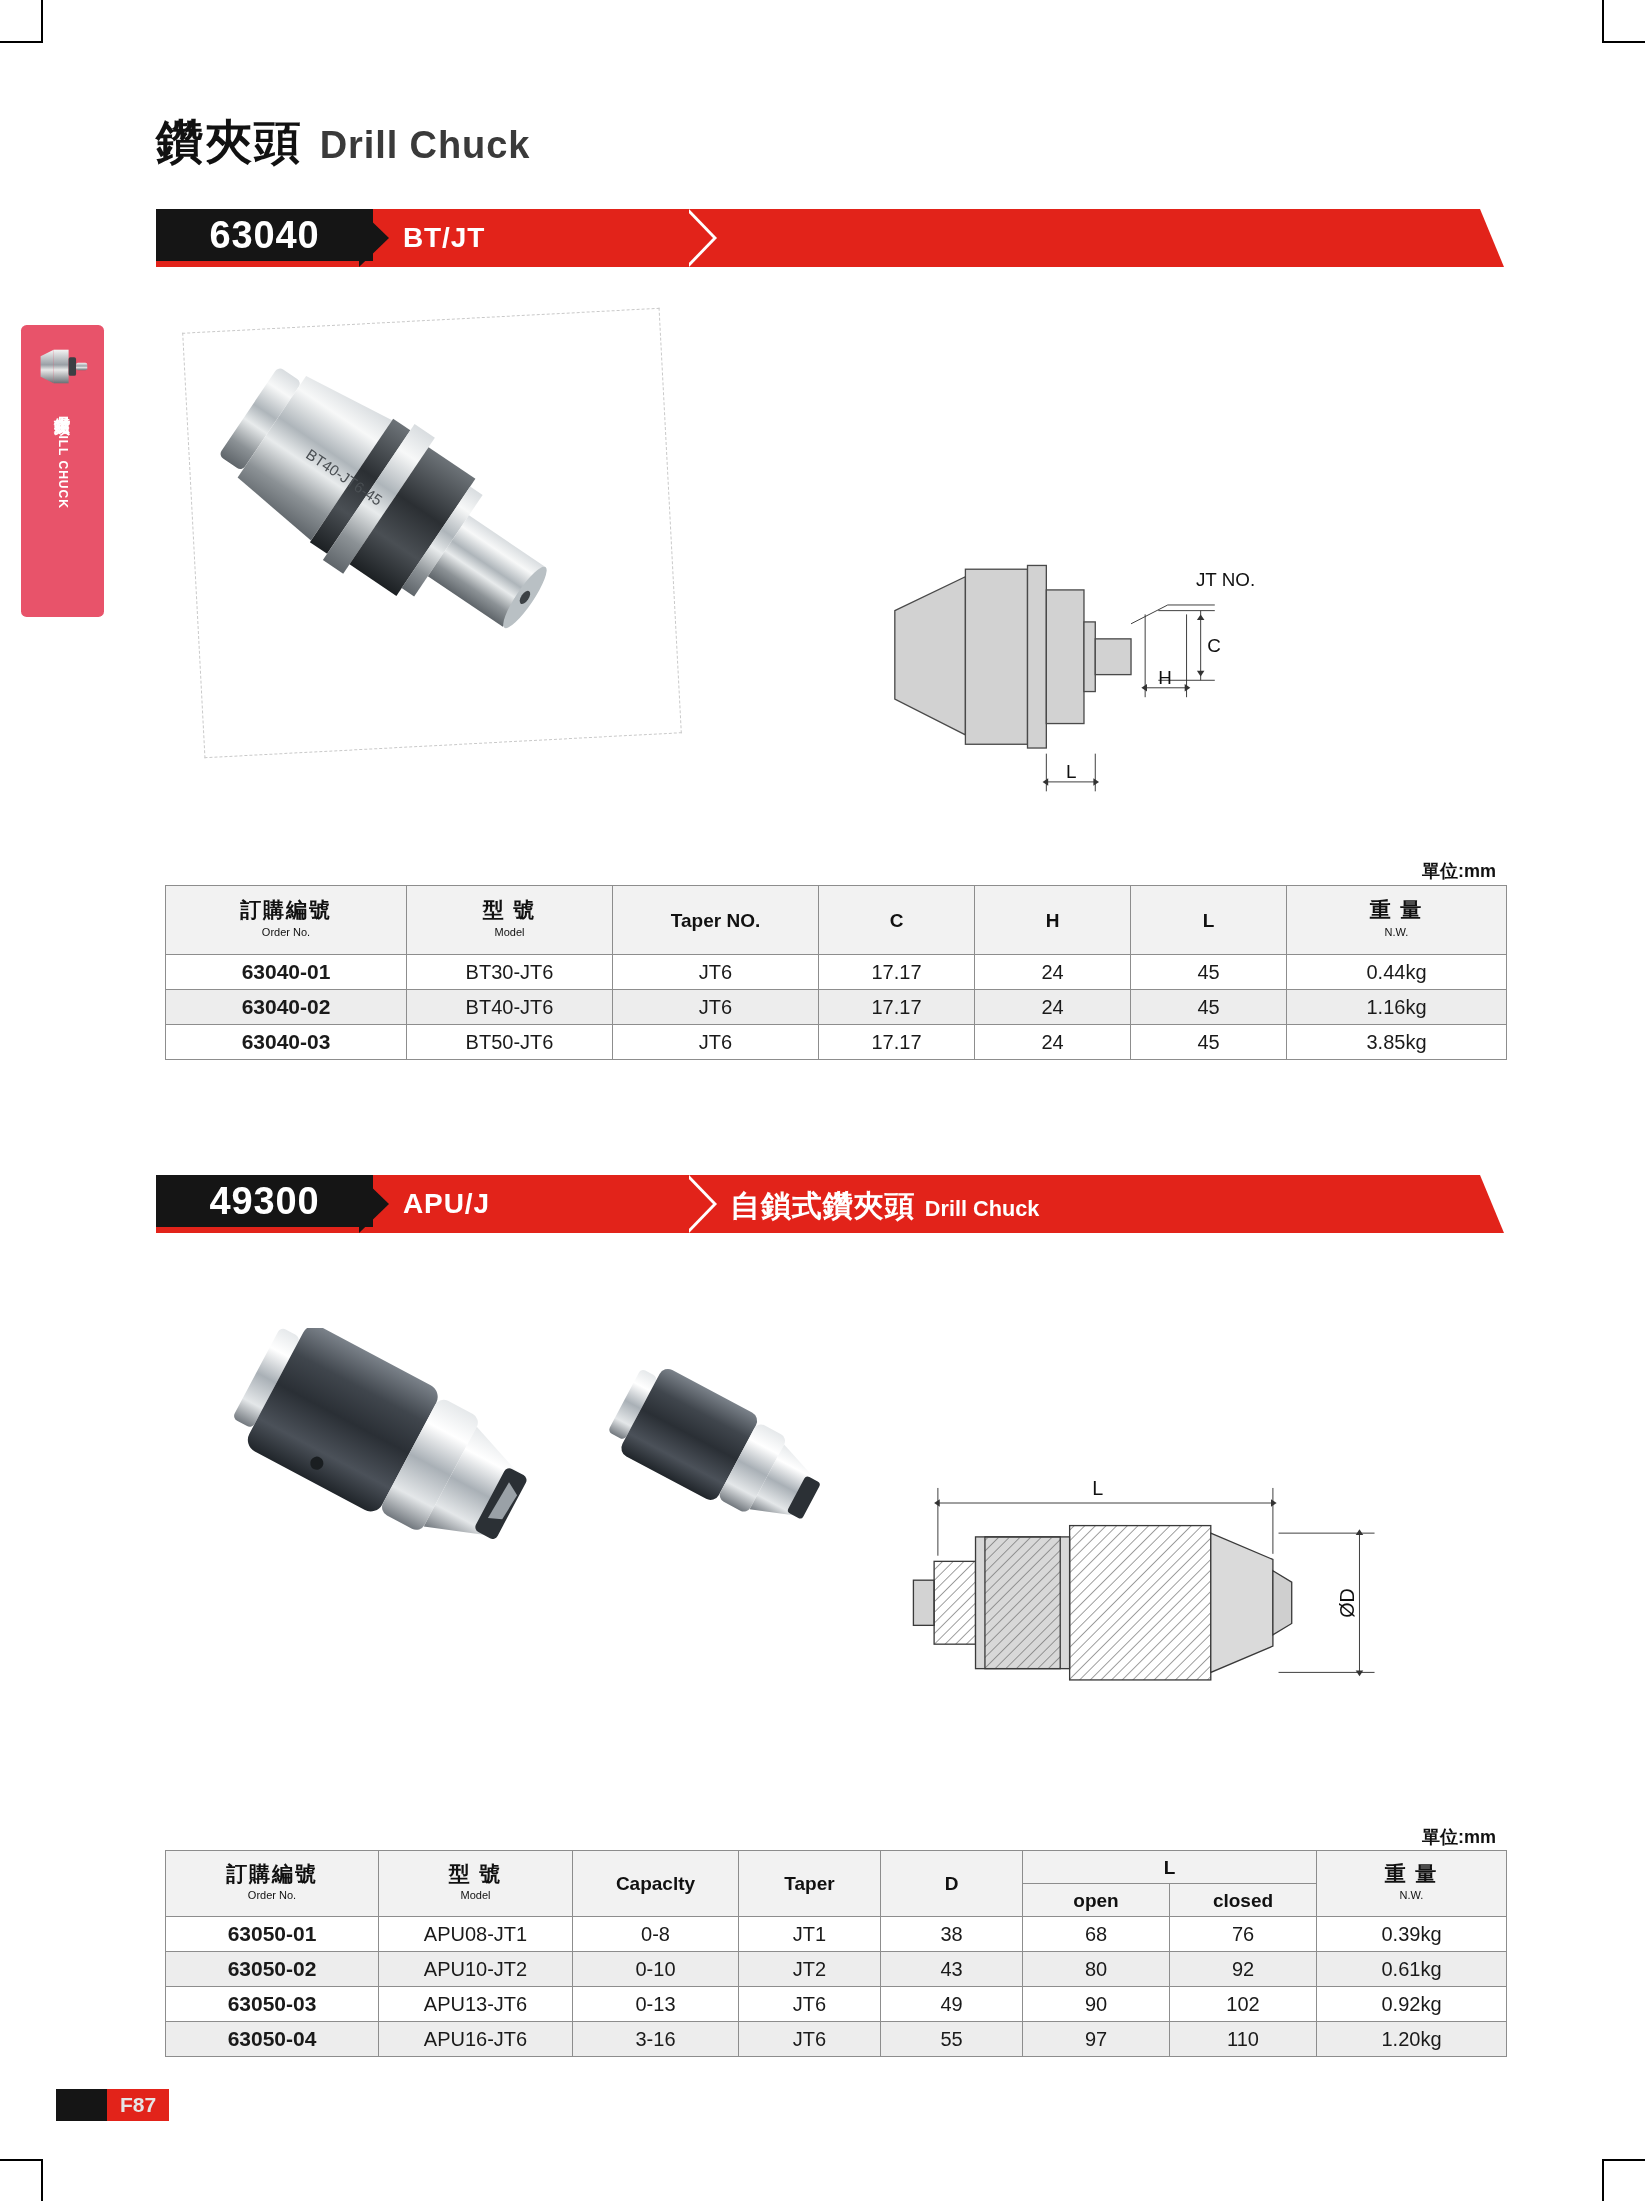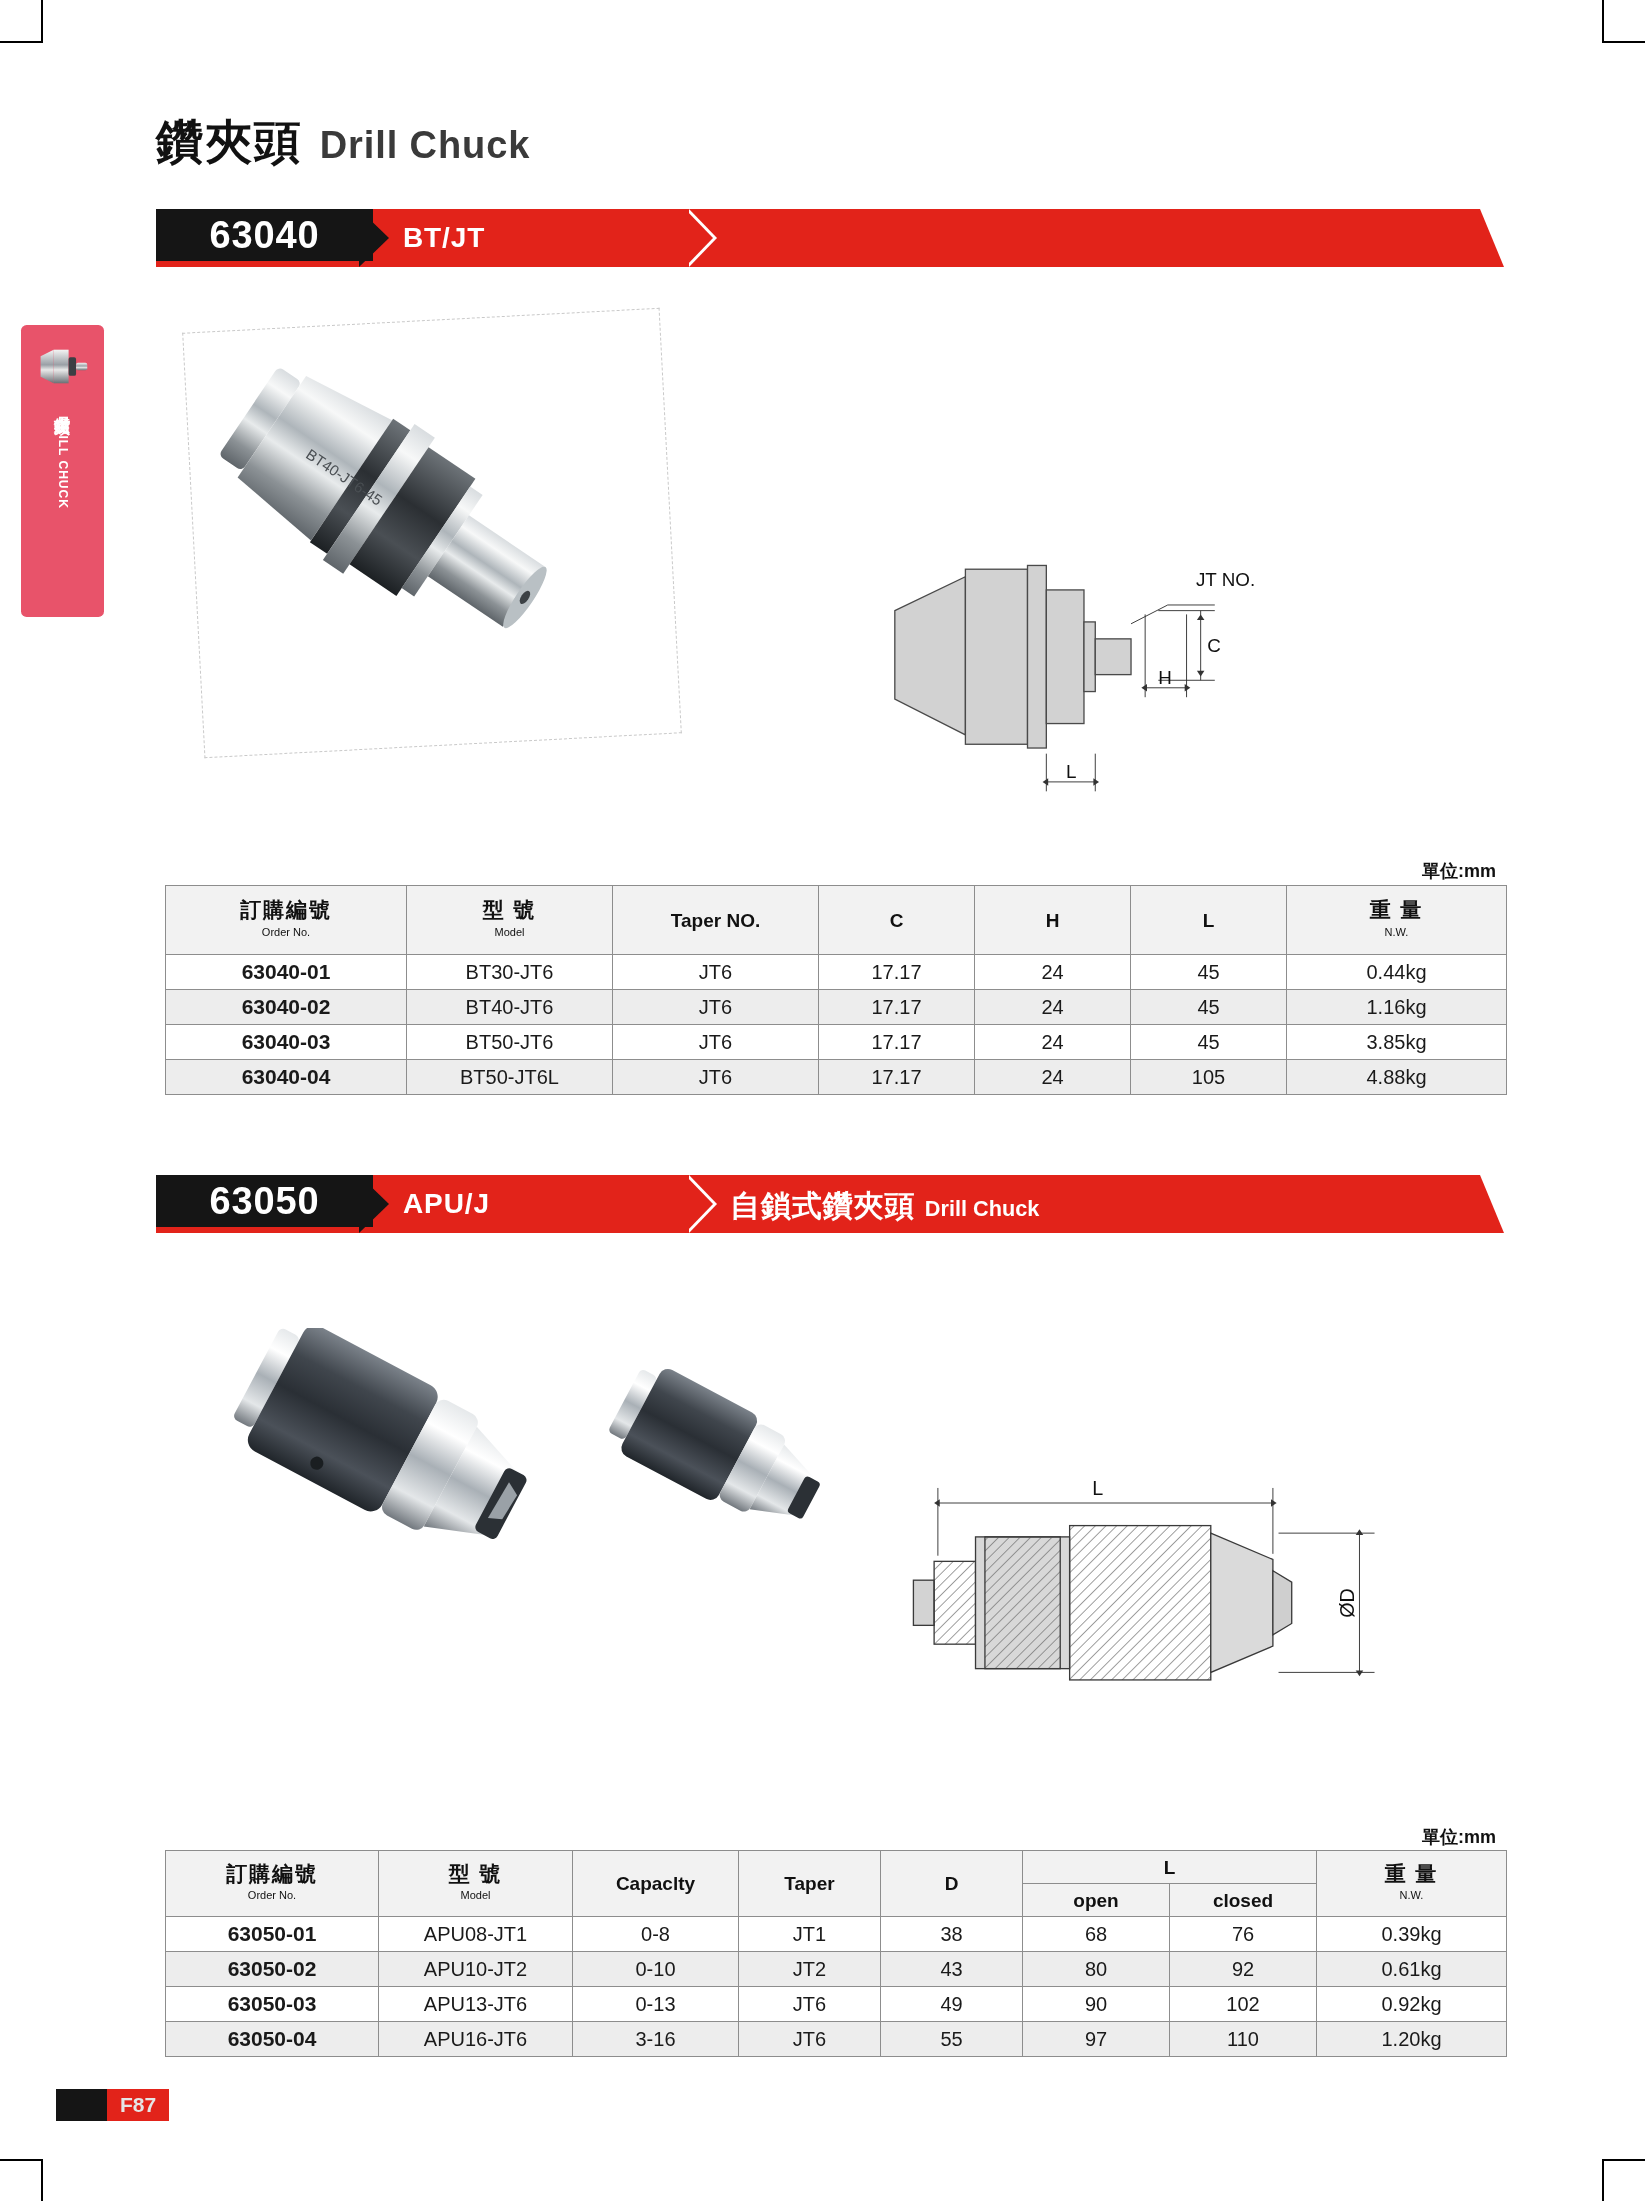--- a/index.html
+++ b/index.html
@@ -238,35 +238,26 @@
       </tr>
       <tr>
         <td class="order">63040-03</td>
         <td>BT50-JT6</td>
         <td>JT6</td>
         <td>17.17</td>
         <td>24</td>
         <td>45</td>
         <td>3.85kg</td>
       </tr>
-      <tr>
-        <td class="order">63040-04</td>
-        <td>BT50-JT6L</td>
-        <td>JT6</td>
-        <td>17.17</td>
-        <td>24</td>
-        <td>105</td>
-        <td>4.88kg</td>
-      </tr>
     </tbody>
   </table>
 
   <div class="banner" style="top:1175px;">
     <div class="bar"></div>
-    <div class="code">63050</div>
+    <div class="code">49300</div>
     <div class="arrow1"></div>
     <div class="type">APU/J</div>
     <div class="arrow2" style="left:533px;"></div>
     <div class="arrow2b" style="left:529px;"></div>
     <div class="names" style="left:574px;">
       <span class="name-cn">自鎖式鑽夾頭</span>
       <span class="name-en">Drill Chuck</span>
     </div>
   </div>
 

